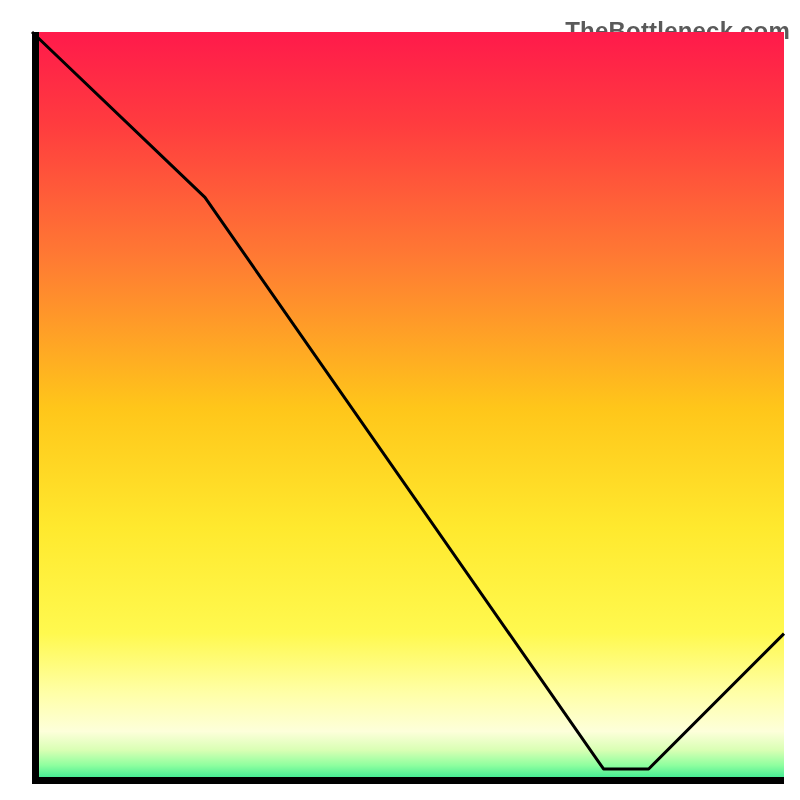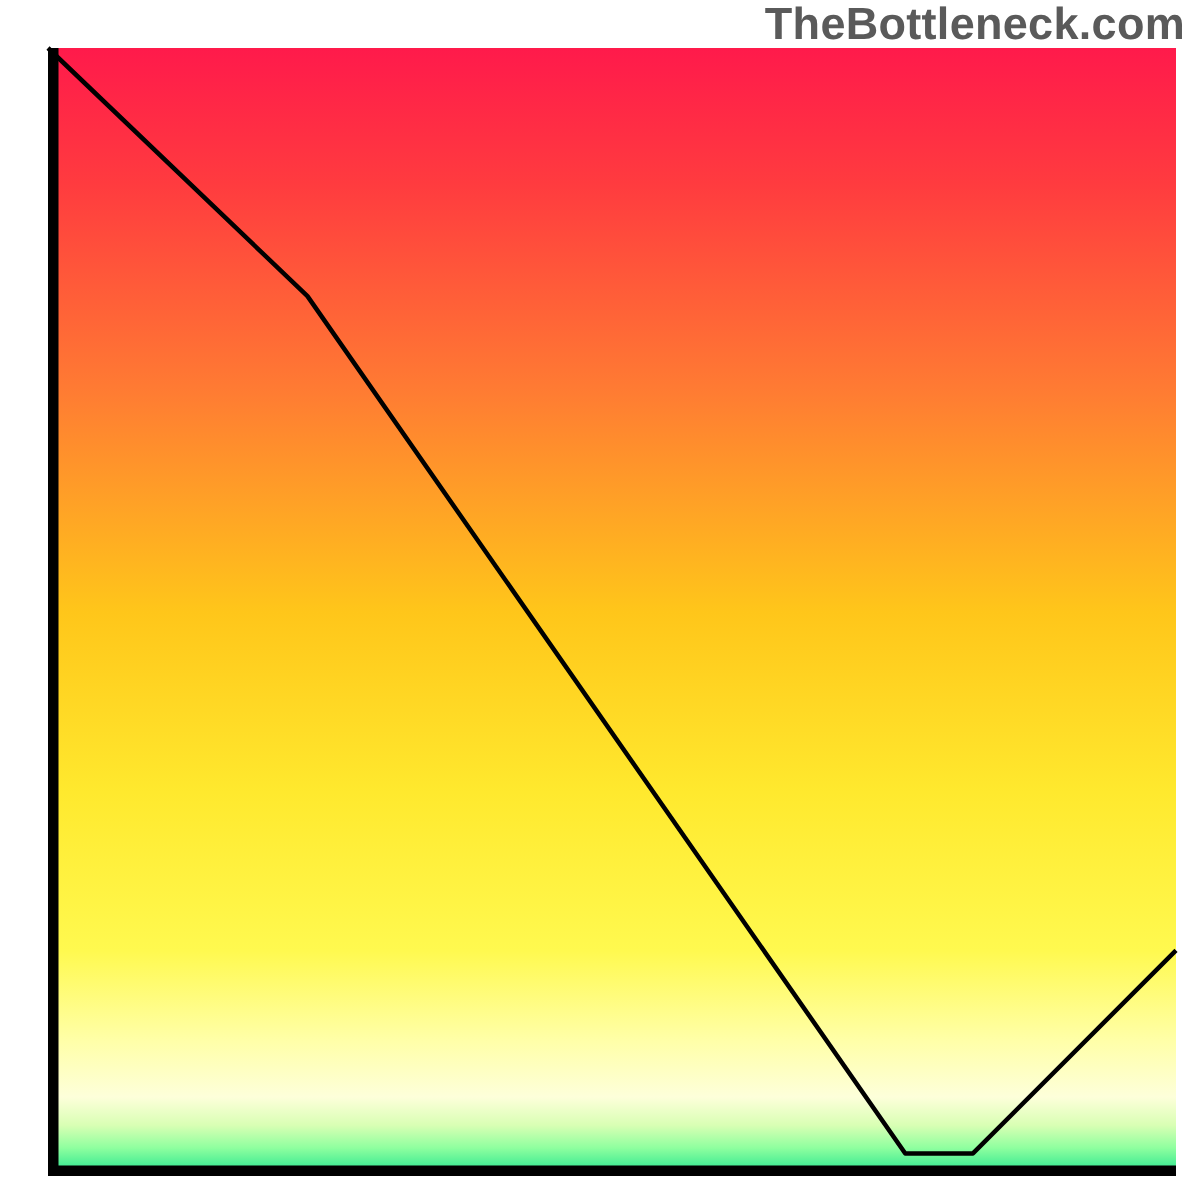--- a/index.html
+++ b/index.html
@@ -11,23 +11,23 @@
     font-family: Arial, Helvetica, sans-serif;
     overflow: hidden;
   }
   .frame {
     position: relative;
     width: 800px;
     height: 800px;
   }
   .attribution {
     position: absolute;
-    top: 0;
+    top: 17px;
     right: 10px;
-    font-size: 30px;
+    font-size: 24px;
     font-weight: bold;
     color: #5a5a5a;
     letter-spacing: 0.2px;
     user-select: none;
   }
   svg {
     position: absolute;
     left: 0;
     top: 0;
   }

